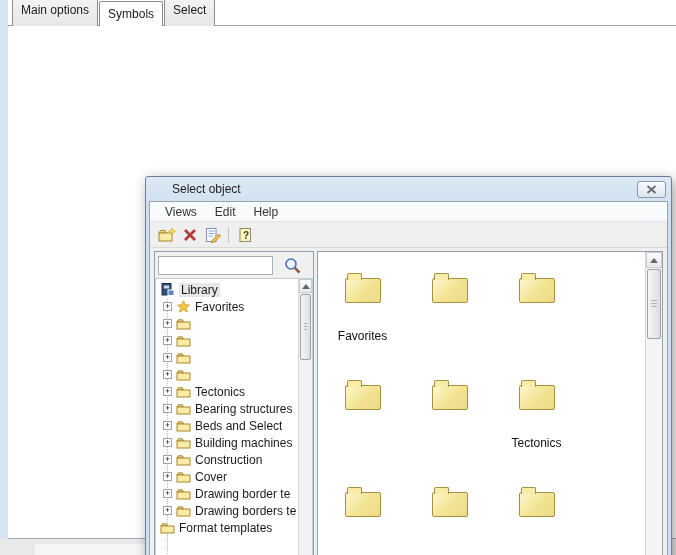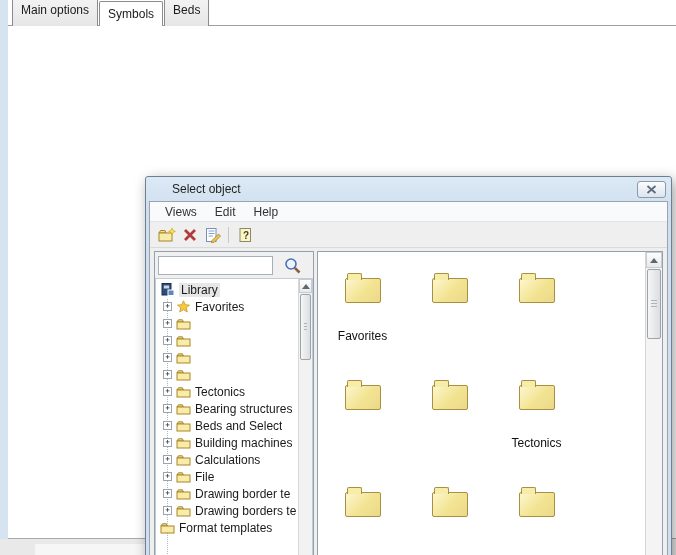--- a/index.html
+++ b/index.html
@@ -129,21 +129,21 @@
   <div class="tab-page"></div>
 
   <div class="tab-bar">
     <div class="tab">
         <span>Main options</span>
       </div>
     <div class="tab active">
         <span>Symbols</span>
       </div>
     <div class="tab">
-        <span>Beds</span>
+        <span>Select</span>
       </div>
   </div>
 
   <div class="grid">
     <div class="g-head">
       <div class="hsep" style="left:227px"></div>
       <div class="hsep" style="left:249px"></div>
     </div>
     <div class="g-rows" id="grid-rows">
         <div class="g-row group">
@@ -730,31 +730,31 @@
               <span class="t-label">Building machines</span>
             </div>
             <div class="t-row">
               <span class="t-xp">+</span>
               <span class="t-icon">
                 <svg width="15" height="12" viewBox="0 0 15 12">
                   <path d="M1 4 l1.4-2.2 h4 l1 2.2 z" fill="#F2DF8C" stroke="#A8862A"></path>
                   <rect x="1" y="4" width="13" height="7" fill="#F9ECA8" stroke="#A8862A"></rect>
                 </svg>
               </span>
-              <span class="t-label">Calculations</span>
-            </div>
-            <div class="t-row">
-              <span class="t-xp">+</span>
-              <span class="t-icon">
-                <svg width="15" height="12" viewBox="0 0 15 12">
-                  <path d="M1 4 l1.4-2.2 h4 l1 2.2 z" fill="#F2DF8C" stroke="#A8862A"></path>
-                  <rect x="1" y="4" width="13" height="7" fill="#F9ECA8" stroke="#A8862A"></rect>
-                </svg>
-              </span>
-              <span class="t-label">File</span>
+              <span class="t-label">Construction</span>
+            </div>
+            <div class="t-row">
+              <span class="t-xp">+</span>
+              <span class="t-icon">
+                <svg width="15" height="12" viewBox="0 0 15 12">
+                  <path d="M1 4 l1.4-2.2 h4 l1 2.2 z" fill="#F2DF8C" stroke="#A8862A"></path>
+                  <rect x="1" y="4" width="13" height="7" fill="#F9ECA8" stroke="#A8862A"></rect>
+                </svg>
+              </span>
+              <span class="t-label">Cover</span>
             </div>
             <div class="t-row">
               <span class="t-xp">+</span>
               <span class="t-icon">
                 <svg width="15" height="12" viewBox="0 0 15 12">
                   <path d="M1 4 l1.4-2.2 h4 l1 2.2 z" fill="#F2DF8C" stroke="#A8862A"></path>
                   <rect x="1" y="4" width="13" height="7" fill="#F9ECA8" stroke="#A8862A"></rect>
                 </svg>
               </span>
               <span class="t-label">Drawing border te</span>

